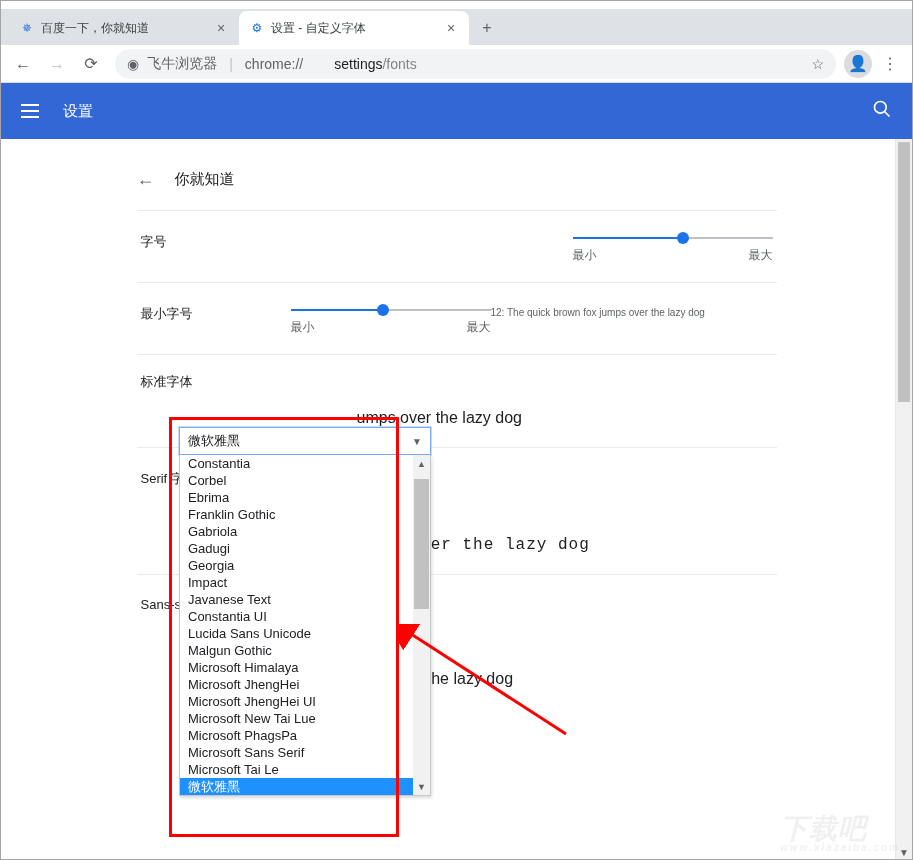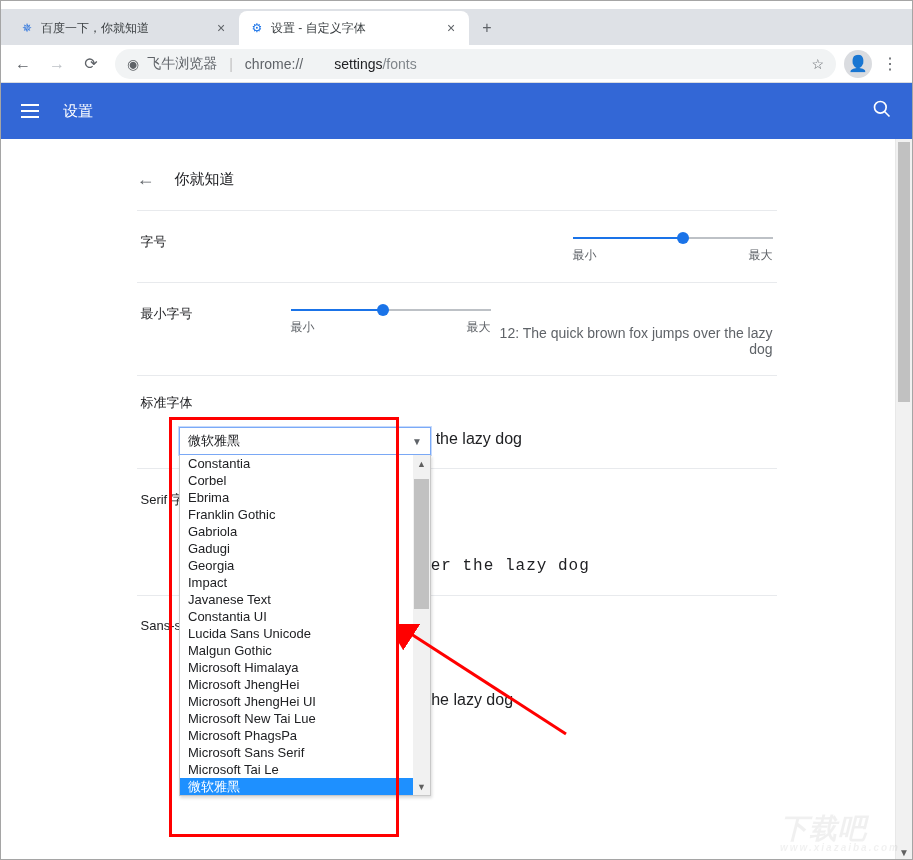--- a/index.html
+++ b/index.html
@@ -55,21 +55,21 @@
   .card-row { padding: 18px 4px; border-top: 1px solid #e8eaed; display:flex; align-items:flex-start;}
   .card-row:first-of-type{border-top:none;}
   .row-label { font-size: 13px; color: #202124; width:150px; padding-top:4px;}
   
   .slider-wrap { width: 200px; margin-left:auto;}
   .slider-track { height: 2px; background: #bdc1c6; position: relative; margin: 8px 0 6px;}
   .slider-fill { position:absolute; left:0; top:0; bottom:0; background:#1a73e8;}
   .slider-thumb { position:absolute; top:-5px; width:12px; height:12px; border-radius:50%; background:#1a73e8;}
   .slider-labels { display:flex; justify-content:space-between; font-size:12px; color:#5f6368;margin-top:8px;}
   
-  .preview-text { font-size: 14px; color: #5f6368; text-align: right; margin-top: 24px;}
+  .preview-text { font-size: 10px; color: #5f6368; text-align: right; margin-top: 6px;}
   
   .section-label { font-size: 13px; color: #202124; padding: 18px 4px 8px; border-top:1px solid #e8eaed;}
   
   .sample-text { font-size: 16px; color: #202124; padding: 10px 4px 20px 220px;}
   .sample-text.mono { font-family: "Courier New", monospace; letter-spacing:1px;}
   
   .row-stack { border-top:1px solid #e8eaed; padding:18px 4px;}
   
   
   .dropdown-area { position: absolute; left: 178px; top: 288px; width: 252px; z-index: 10;}

